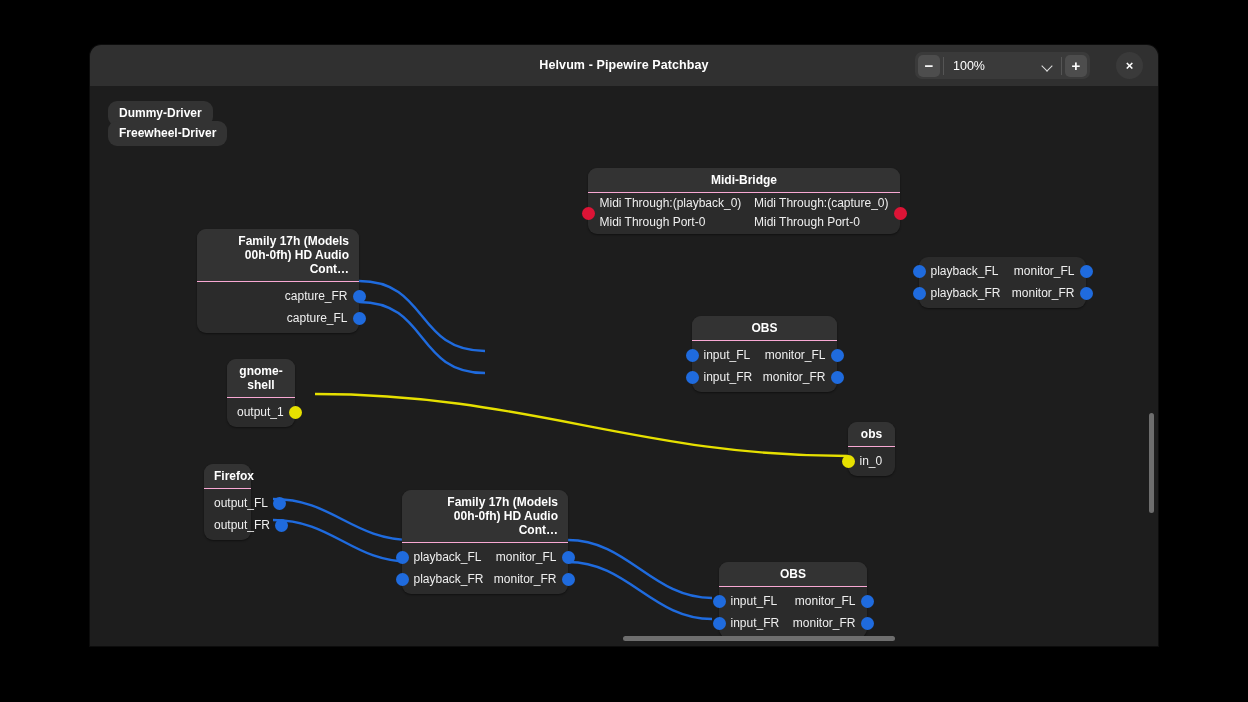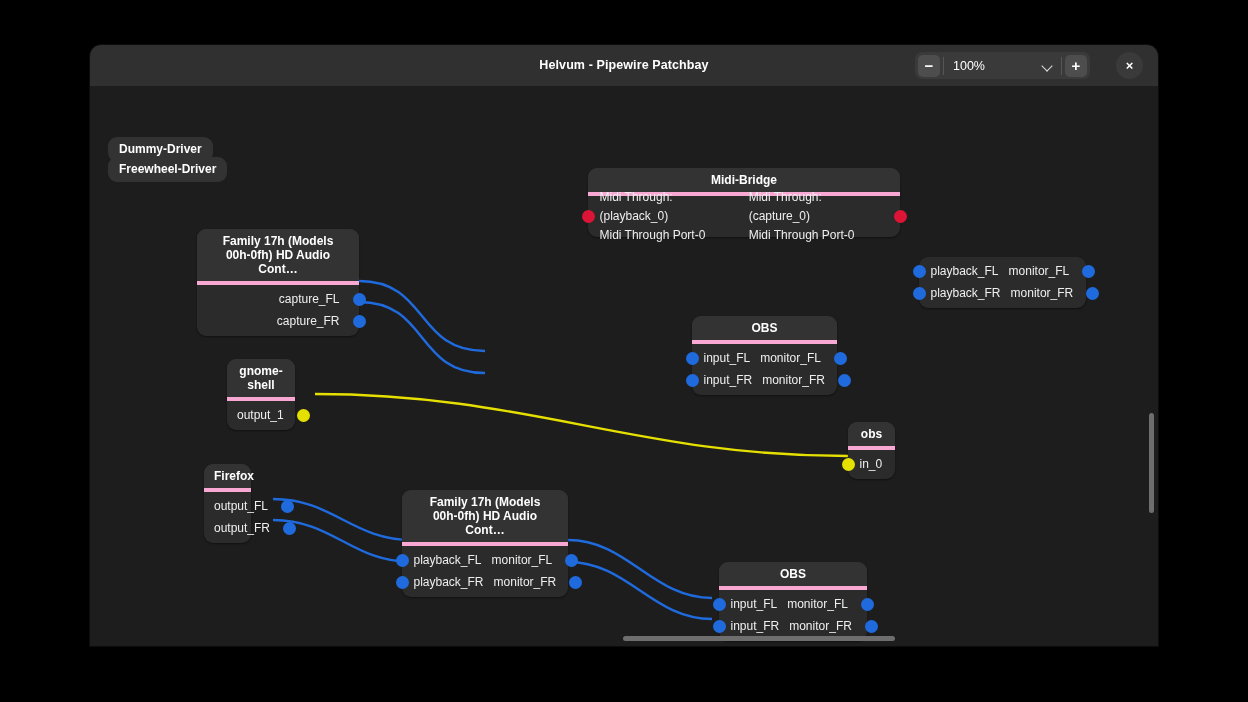--- a/index.html
+++ b/index.html
@@ -162,45 +162,44 @@
   .pill {
     position: absolute;
     background: #333333;
     border-radius: 9px;
     color: #ffffff;
     font-size: 12px;
     font-weight: bold;
     padding: 5px 11px 6px 11px;
     white-space: nowrap;
     cursor: pointer;
-    margin-top: 36px;
   }
 
   
   .node {
     position: absolute;
     background: #2b2b2b;
     border-radius: 9px;
     cursor: move;
     box-shadow: 0 1px 2px rgba(0,0,0,0.45);
   }
   .node-title {
     color: #ffffff;
     font-size: 12px;
     font-weight: bold;
     text-align: center;
     padding: 5px 10px 5px 10px;
     background: #333333;
     border-radius: 9px 9px 0 0;
-    border-bottom: 4px solid #f9a8d4;
+    border-bottom: 1px solid #f9a8d4;
     line-height: 14px;
     white-space: pre-line;
   }
   .node-title.left {
-    text-align: center;
+    text-align: right;
   }
   .node-body {
     padding: 3px 0 4px 0;
   }
   .port-row {
     display: flex;
     align-items: center;
     height: 22px;
     position: relative;
   }
@@ -210,21 +209,20 @@
     font-size: 12px;
     color: #efefef;
     line-height: 19px;
     white-space: pre-line;
   }
   .port.in {
     justify-content: flex-start;
   }
   .port.out {
     justify-content: flex-end;
-    gap: 8px;
   }
   .dot {
     width: 13px;
     height: 13px;
     border-radius: 50%;
     flex: 0 0 auto;
     cursor: pointer;
   }
   .dot.audio { background: #1f6bde; }
   .dot.midi  { background: #dc1436; }
@@ -313,28 +311,28 @@
         <span>Freewheel-Driver</span>
       </div>
 
       <div class="node" style="left:107px; top:143px; width:162px;">
         <div class="node-title left">Family 17h (Models
 00h-0fh) HD Audio Cont…</div>
         <div class="node-body">
           <div class="port-row">
             <div class="port-spacer"></div>
             <div class="port out">
+              <span>capture_FR</span>
+              <span class="dot audio"></span>
+            </div>
+          </div>
+          <div class="port-row">
+            <div class="port-spacer"></div>
+            <div class="port out">
               <span>capture_FL</span>
-              <span class="dot audio"></span>
-            </div>
-          </div>
-          <div class="port-row">
-            <div class="port-spacer"></div>
-            <div class="port out">
-              <span>capture_FR</span>
               <span class="dot audio"></span>
             </div>
           </div>
         </div>
       </div>
 
       <div class="node" style="left:498px; top:82px; width:312px;">
         <div class="node-title">Midi-Bridge</div>
         <div class="node-body" style="padding:5px 0 6px 0;">
           <div class="port-row" style="height:30px;">

